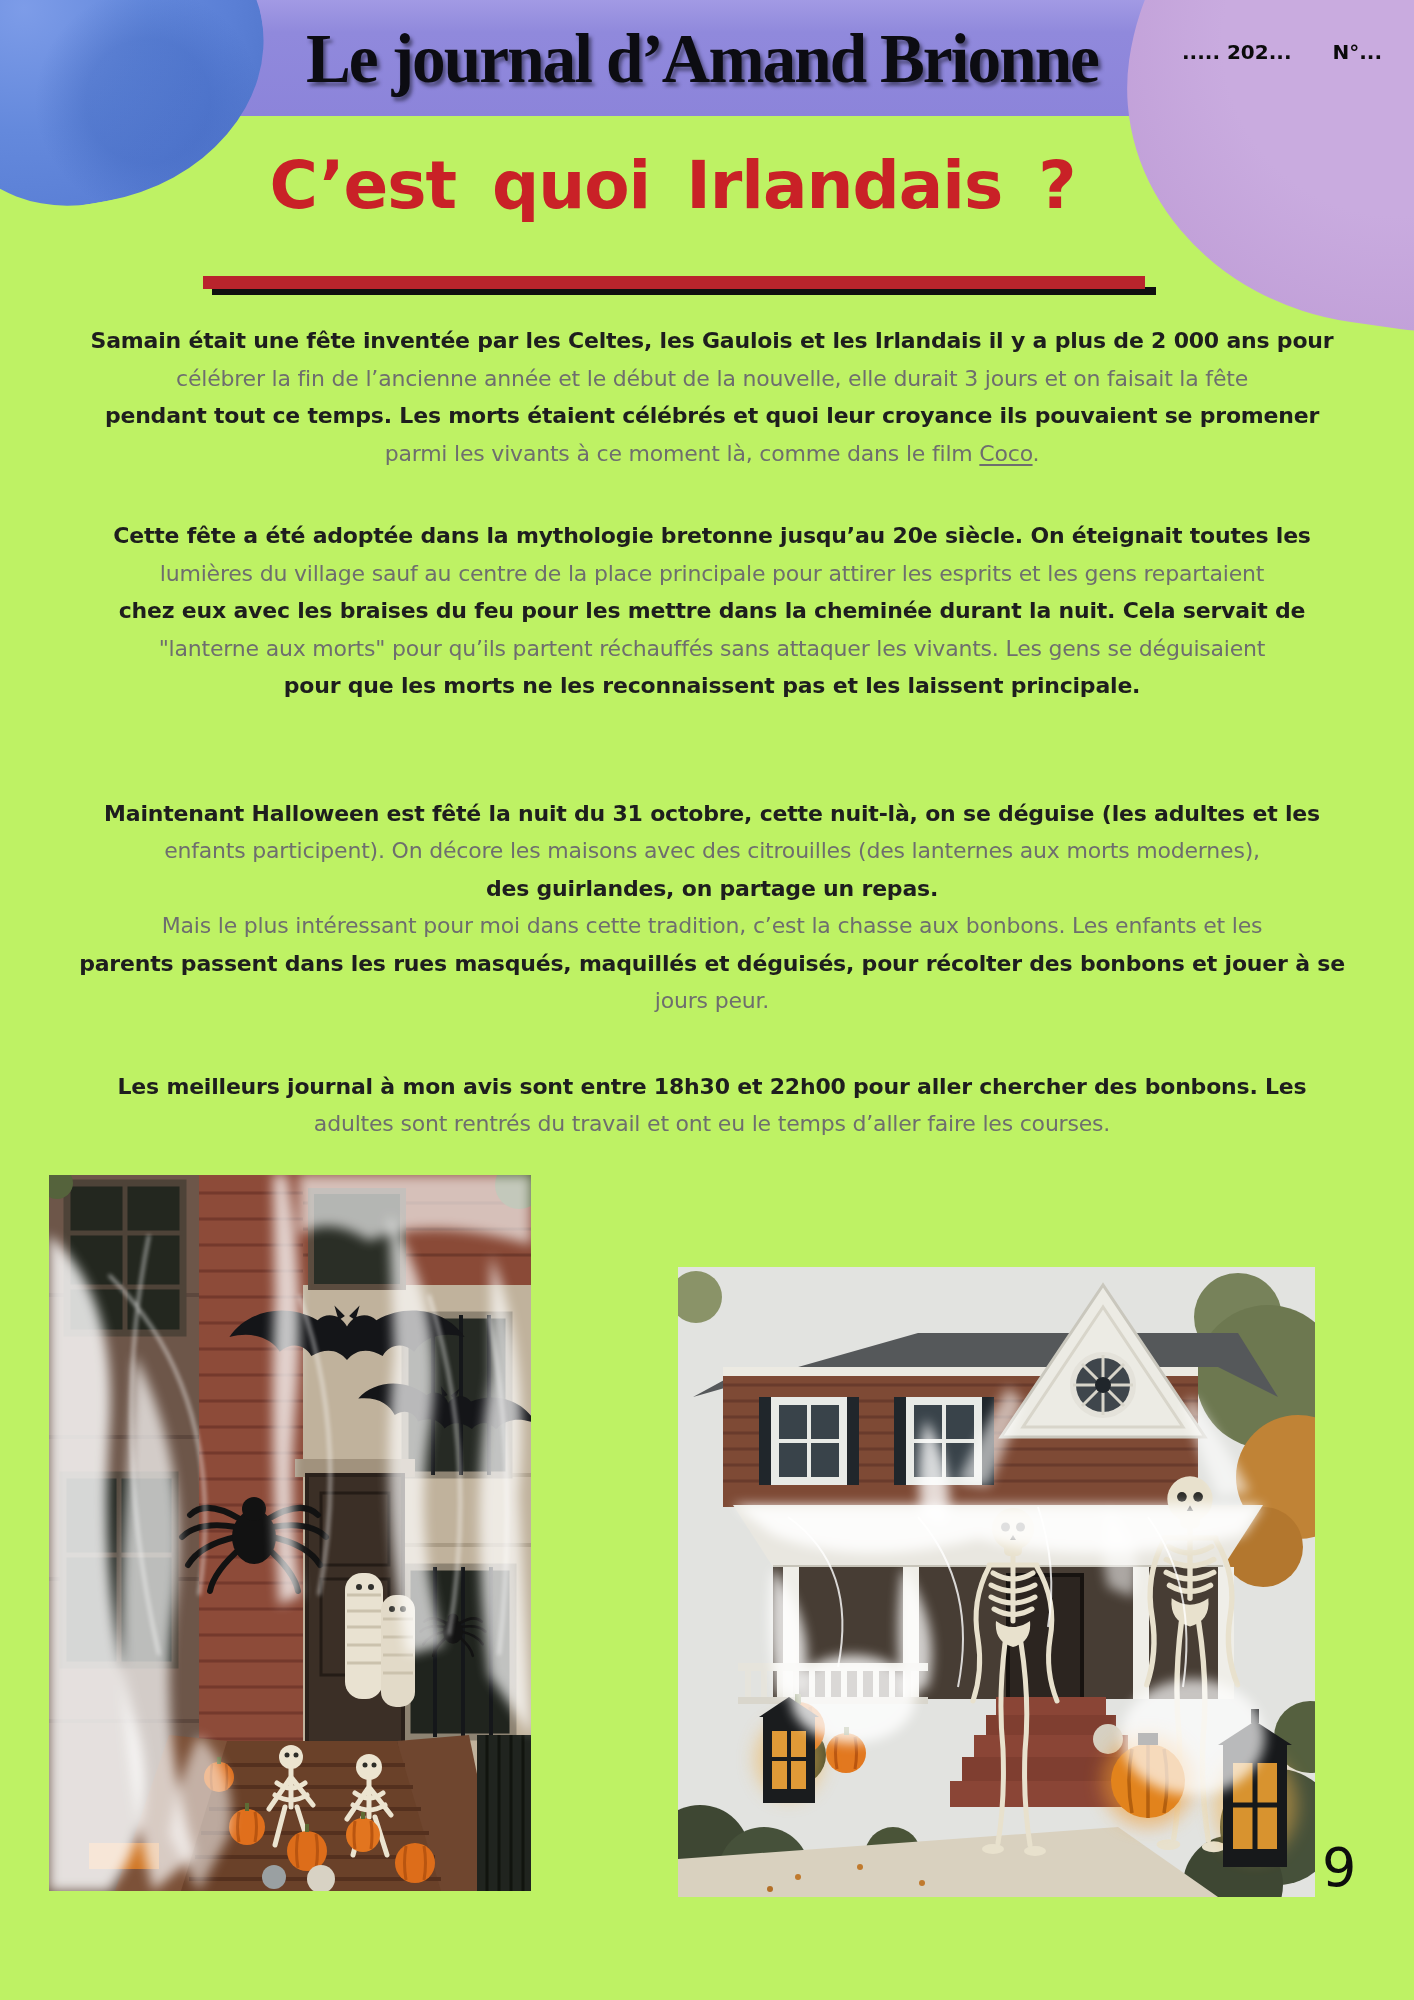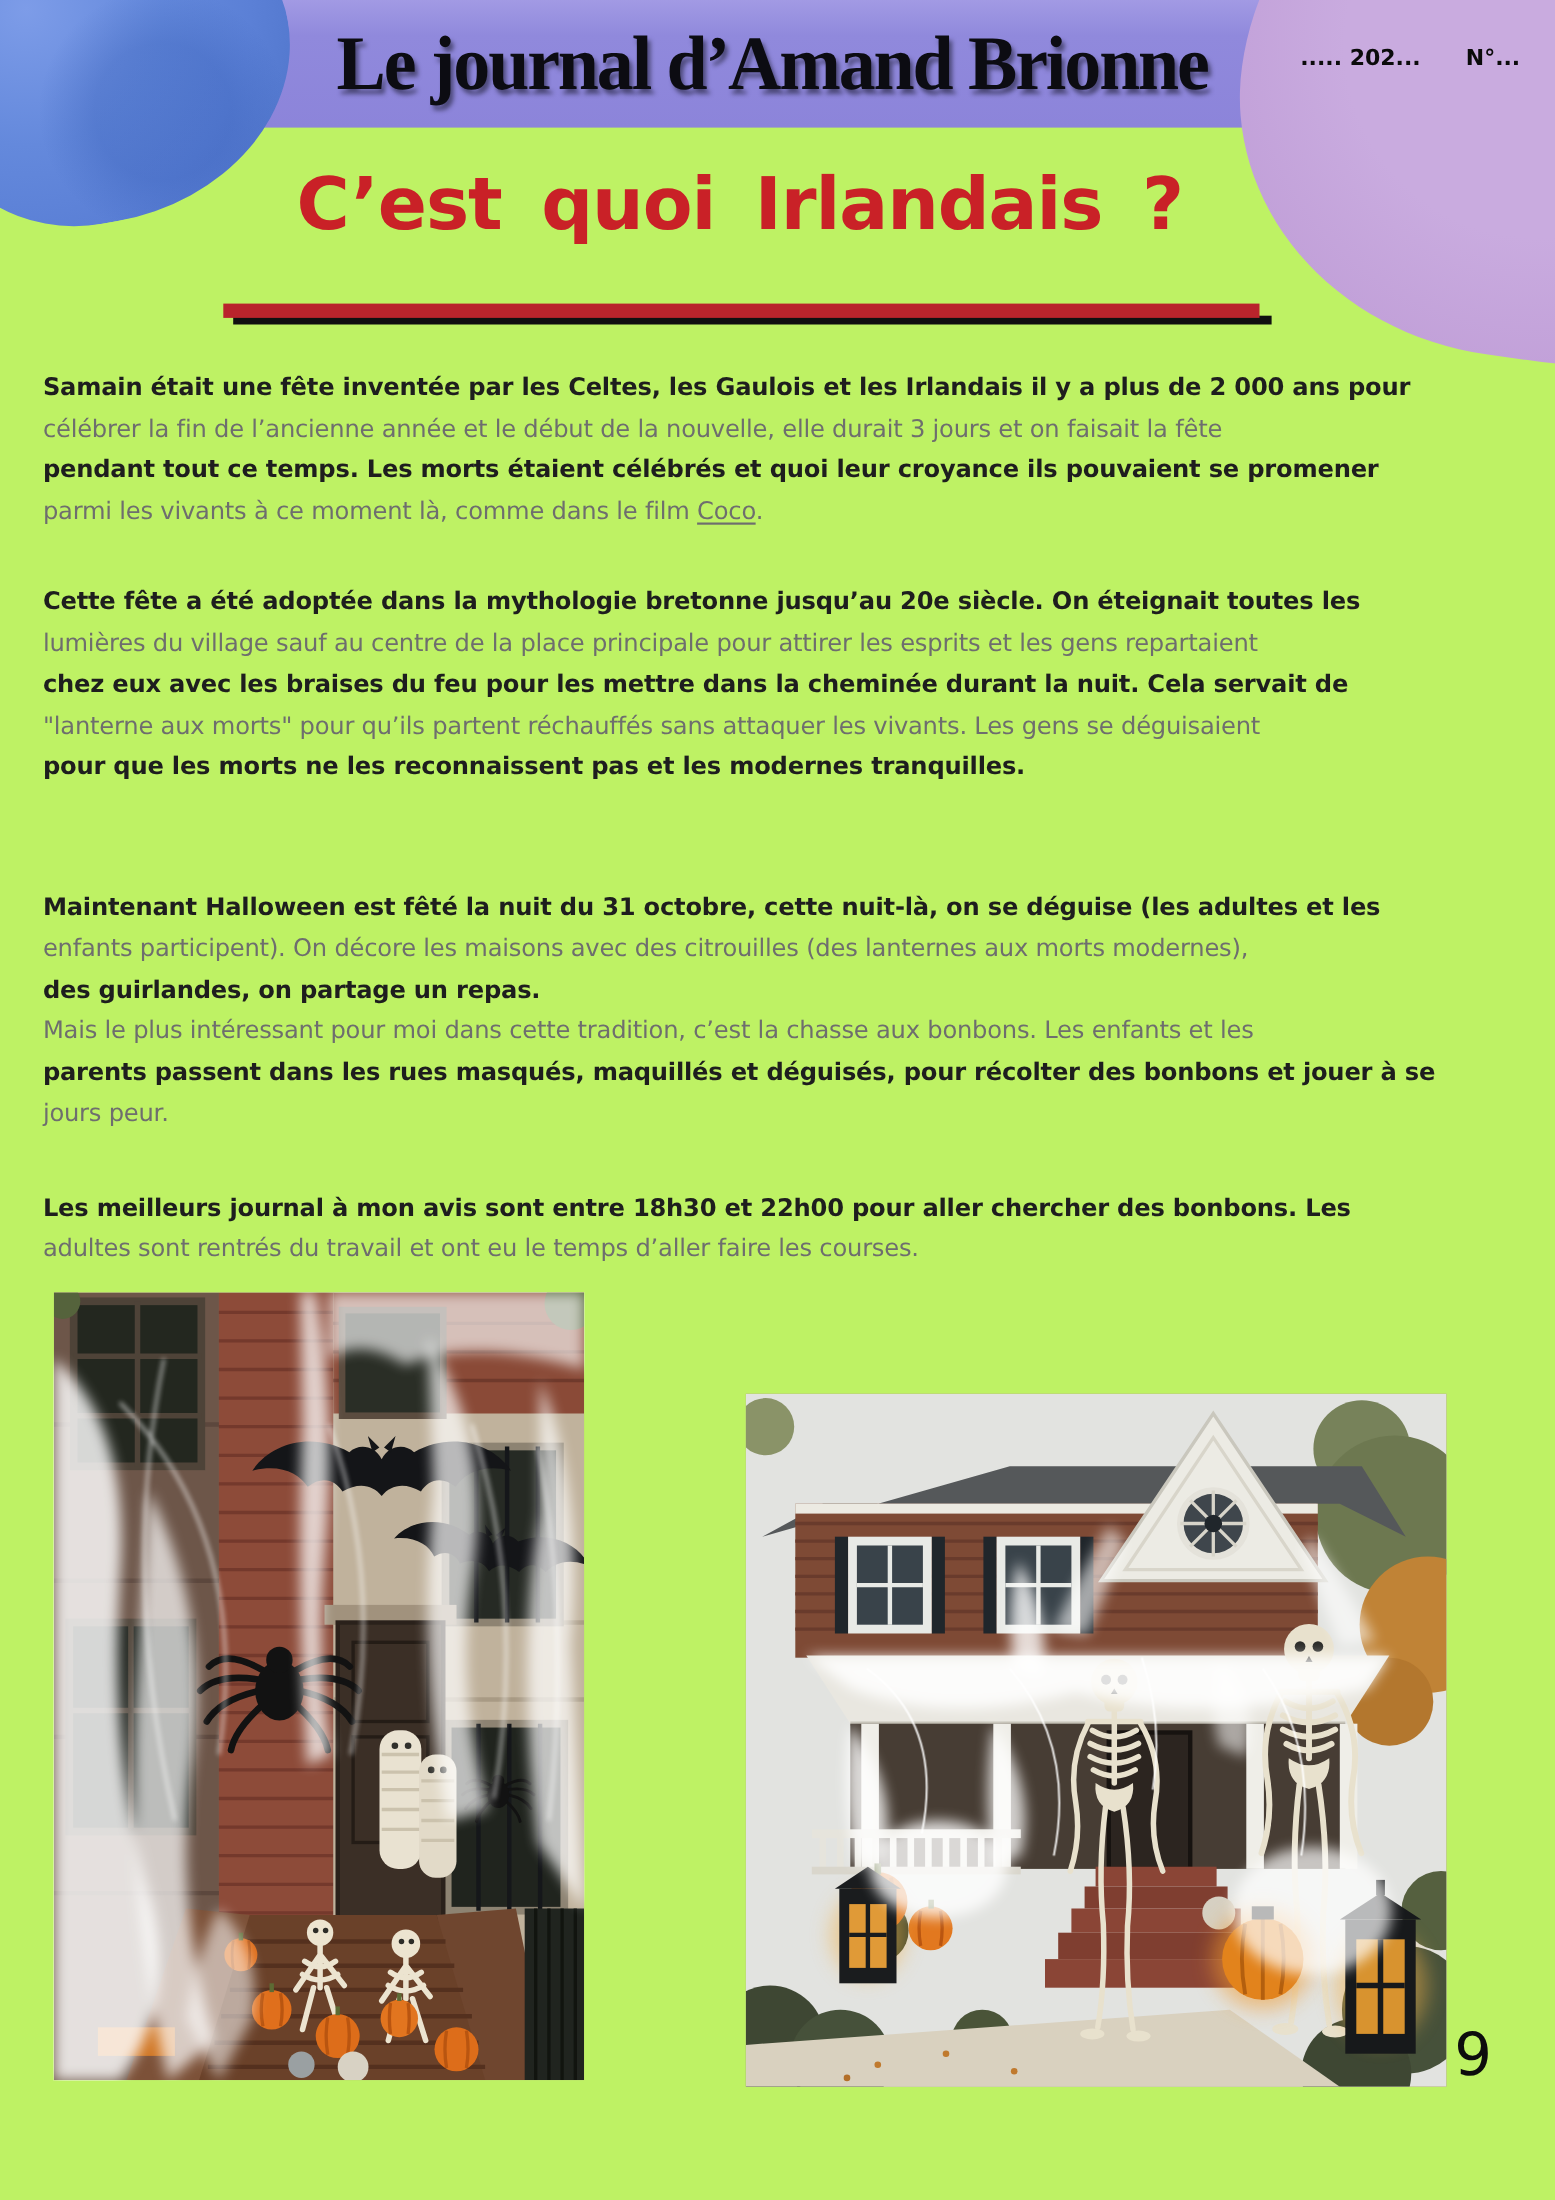--- a/index.html
+++ b/index.html
@@ -42,21 +42,21 @@
   
   .article-title{
     position:absolute;left:0;top:148px;width:1345px;z-index:4;margin:0;
     text-align:center;font-size:66px;font-weight:700;color:#c92127;
     letter-spacing:-1px;word-spacing:14px;line-height:1.15;white-space:nowrap;
   }
   .rule-black{position:absolute;left:212px;top:287px;width:944px;height:8px;background:#101010;z-index:3;}
   .rule-red{position:absolute;left:203px;top:276px;width:942px;height:13px;background:#b9242c;z-index:4;}
   
   .article-body{position:absolute;left:27px;top:322px;width:1370px;z-index:2;}
-  .paragraph{margin:12px;}
+  .paragraph{margin:0;text-align:center;}
   .paragraph + .paragraph{margin-top:45px;}
   .paragraph:nth-child(3){margin-top:90px;}
   .paragraph:nth-child(4){margin-top:48px;}
   .line{height:37.5px;line-height:37.5px;font-size:22px;letter-spacing:-0.2px;white-space:nowrap;}
   .line.dark{color:#1e1e1e;font-weight:700;}
   .line.gray{color:#6e6e6e;font-weight:400;}
   .u{text-decoration:underline;text-underline-offset:3px;}
   
   .photo{position:absolute;overflow:hidden;z-index:2;background:#b9a995;}
   .photo-left{left:49px;top:1175px;width:482px;height:716px;}
@@ -93,21 +93,21 @@
         <div class="line dark"><span>Samain était une fête inventée par les Celtes, les Gaulois et les Irlandais il y a plus de 2 000 ans pour</span></div>
         <div class="line gray"><span>célébrer la fin de l’ancienne année et le début de la nouvelle, elle durait 3 jours et on faisait la fête</span></div>
         <div class="line dark"><span>pendant tout ce temps. Les morts étaient célébrés et quoi leur croyance ils pouvaient se promener</span></div>
         <div class="line gray"><span>parmi les vivants à ce moment là, comme dans le film </span><span class="u">Coco</span><span>.</span></div>
       </div>
       <div class="paragraph">
         <div class="line dark"><span>Cette fête a été adoptée dans la mythologie bretonne jusqu’au 20e siècle. On éteignait toutes les</span></div>
         <div class="line gray"><span>lumières du village sauf au centre de la place principale pour attirer les esprits et les gens repartaient</span></div>
         <div class="line dark"><span>chez eux avec les braises du feu pour les mettre dans la cheminée durant la nuit. Cela servait de</span></div>
         <div class="line gray"><span>"lanterne aux morts" pour qu’ils partent réchauffés sans attaquer les vivants. Les gens se déguisaient</span></div>
-        <div class="line dark"><span>pour que les morts ne les reconnaissent pas et les modernes tranquilles.</span></div>
+        <div class="line dark"><span>pour que les morts ne les reconnaissent pas et les laissent principale.</span></div>
       </div>
       <div class="paragraph">
         <div class="line dark"><span>Maintenant Halloween est fêté la nuit du 31 octobre, cette nuit-là, on se déguise (les adultes et les</span></div>
         <div class="line gray"><span>enfants participent). On décore les maisons avec des citrouilles (des lanternes aux morts modernes),</span></div>
         <div class="line dark"><span>des guirlandes, on partage un repas.</span></div>
         <div class="line gray"><span>Mais le plus intéressant pour moi dans cette tradition, c’est la chasse aux bonbons. Les enfants et les</span></div>
         <div class="line dark"><span>parents passent dans les rues masqués, maquillés et déguisés, pour récolter des bonbons et jouer à se</span></div>
         <div class="line gray"><span>jours peur.</span></div>
       </div>
       <div class="paragraph">

